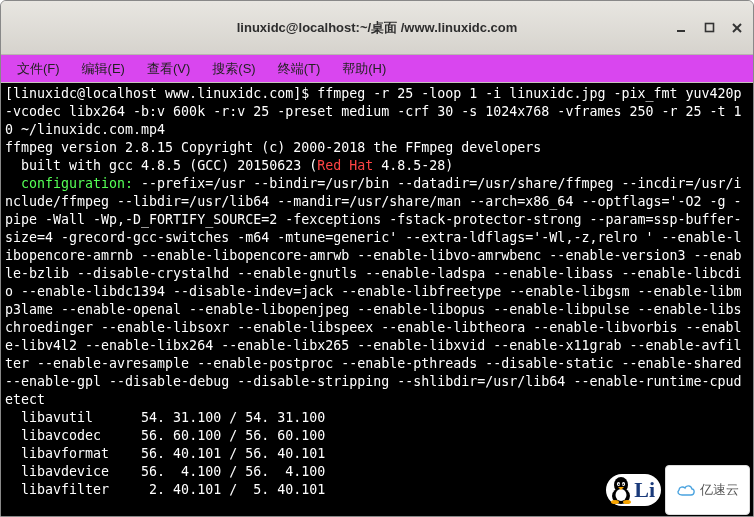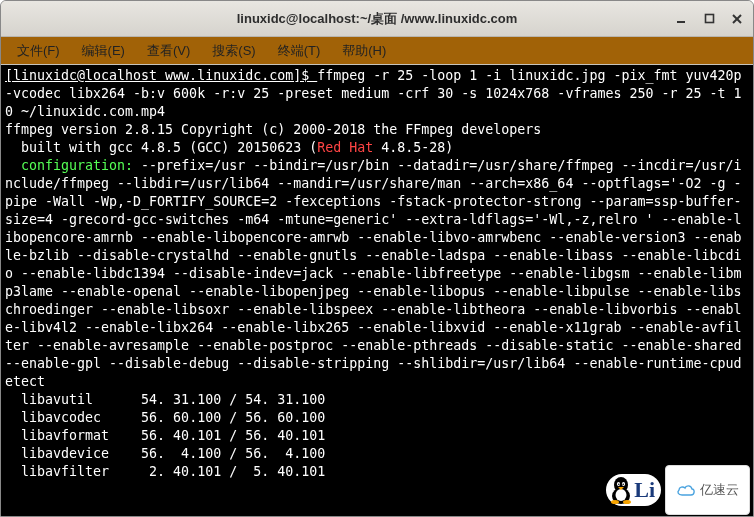--- a/index.html
+++ b/index.html
@@ -15,21 +15,21 @@
     width: 754px;
     height: 517px;
     border: 1px solid #888;
     border-radius: 6px 6px 0 0;
     display: flex;
     flex-direction: column;
     background: #dcdad5;
     overflow: hidden;
   }
   .titlebar {
-    height: 36px;
+    height: 54px;
     background: linear-gradient(#e8e6e1, #d6d3cd);
     border-bottom: 1px solid #b8b5af;
     display: flex;
     align-items: center;
     justify-content: center;
     position: relative;
   }
   .title-text {
     font-size: 13px;
     font-weight: bold;
@@ -50,21 +50,21 @@
     display: flex;
     align-items: center;
     justify-content: center;
     font-size: 13px;
     color: #333;
     font-weight: bold;
     cursor: pointer;
   }
   .menubar {
     height: 28px;
-    background: #a16207;
+    background: #d946ef;
     border-bottom: 1px solid #c7c4bd;
     display: flex;
     align-items: center;
     padding: 0 6px;
     gap: 2px;
   }
   .menu-item {
     padding: 3px 10px;
     font-size: 13px;
     color: #222;
@@ -75,21 +75,21 @@
     background: #000;
     color: #fff;
     font-family: "DejaVu Sans Mono", "Liberation Mono", monospace;
     font-size: 13.3px;
     line-height: 18px;
     padding: 2px 4px;
     white-space: pre-wrap;
     word-break: break-all;
     overflow: hidden;
   }
-  .prompt-user { color: #fff; text-decoration: underline; }
+  .prompt-user { color: #fff; }
   .cfg-green { color: #55ff55; margin-top: 32px; }
   .redhat { color: #ff4444; }
   .watermarks {
     position: absolute;
     bottom: 2px;
     right: 4px;
     display: flex;
     align-items: center;
     gap: 4px;
     pointer-events: none;

